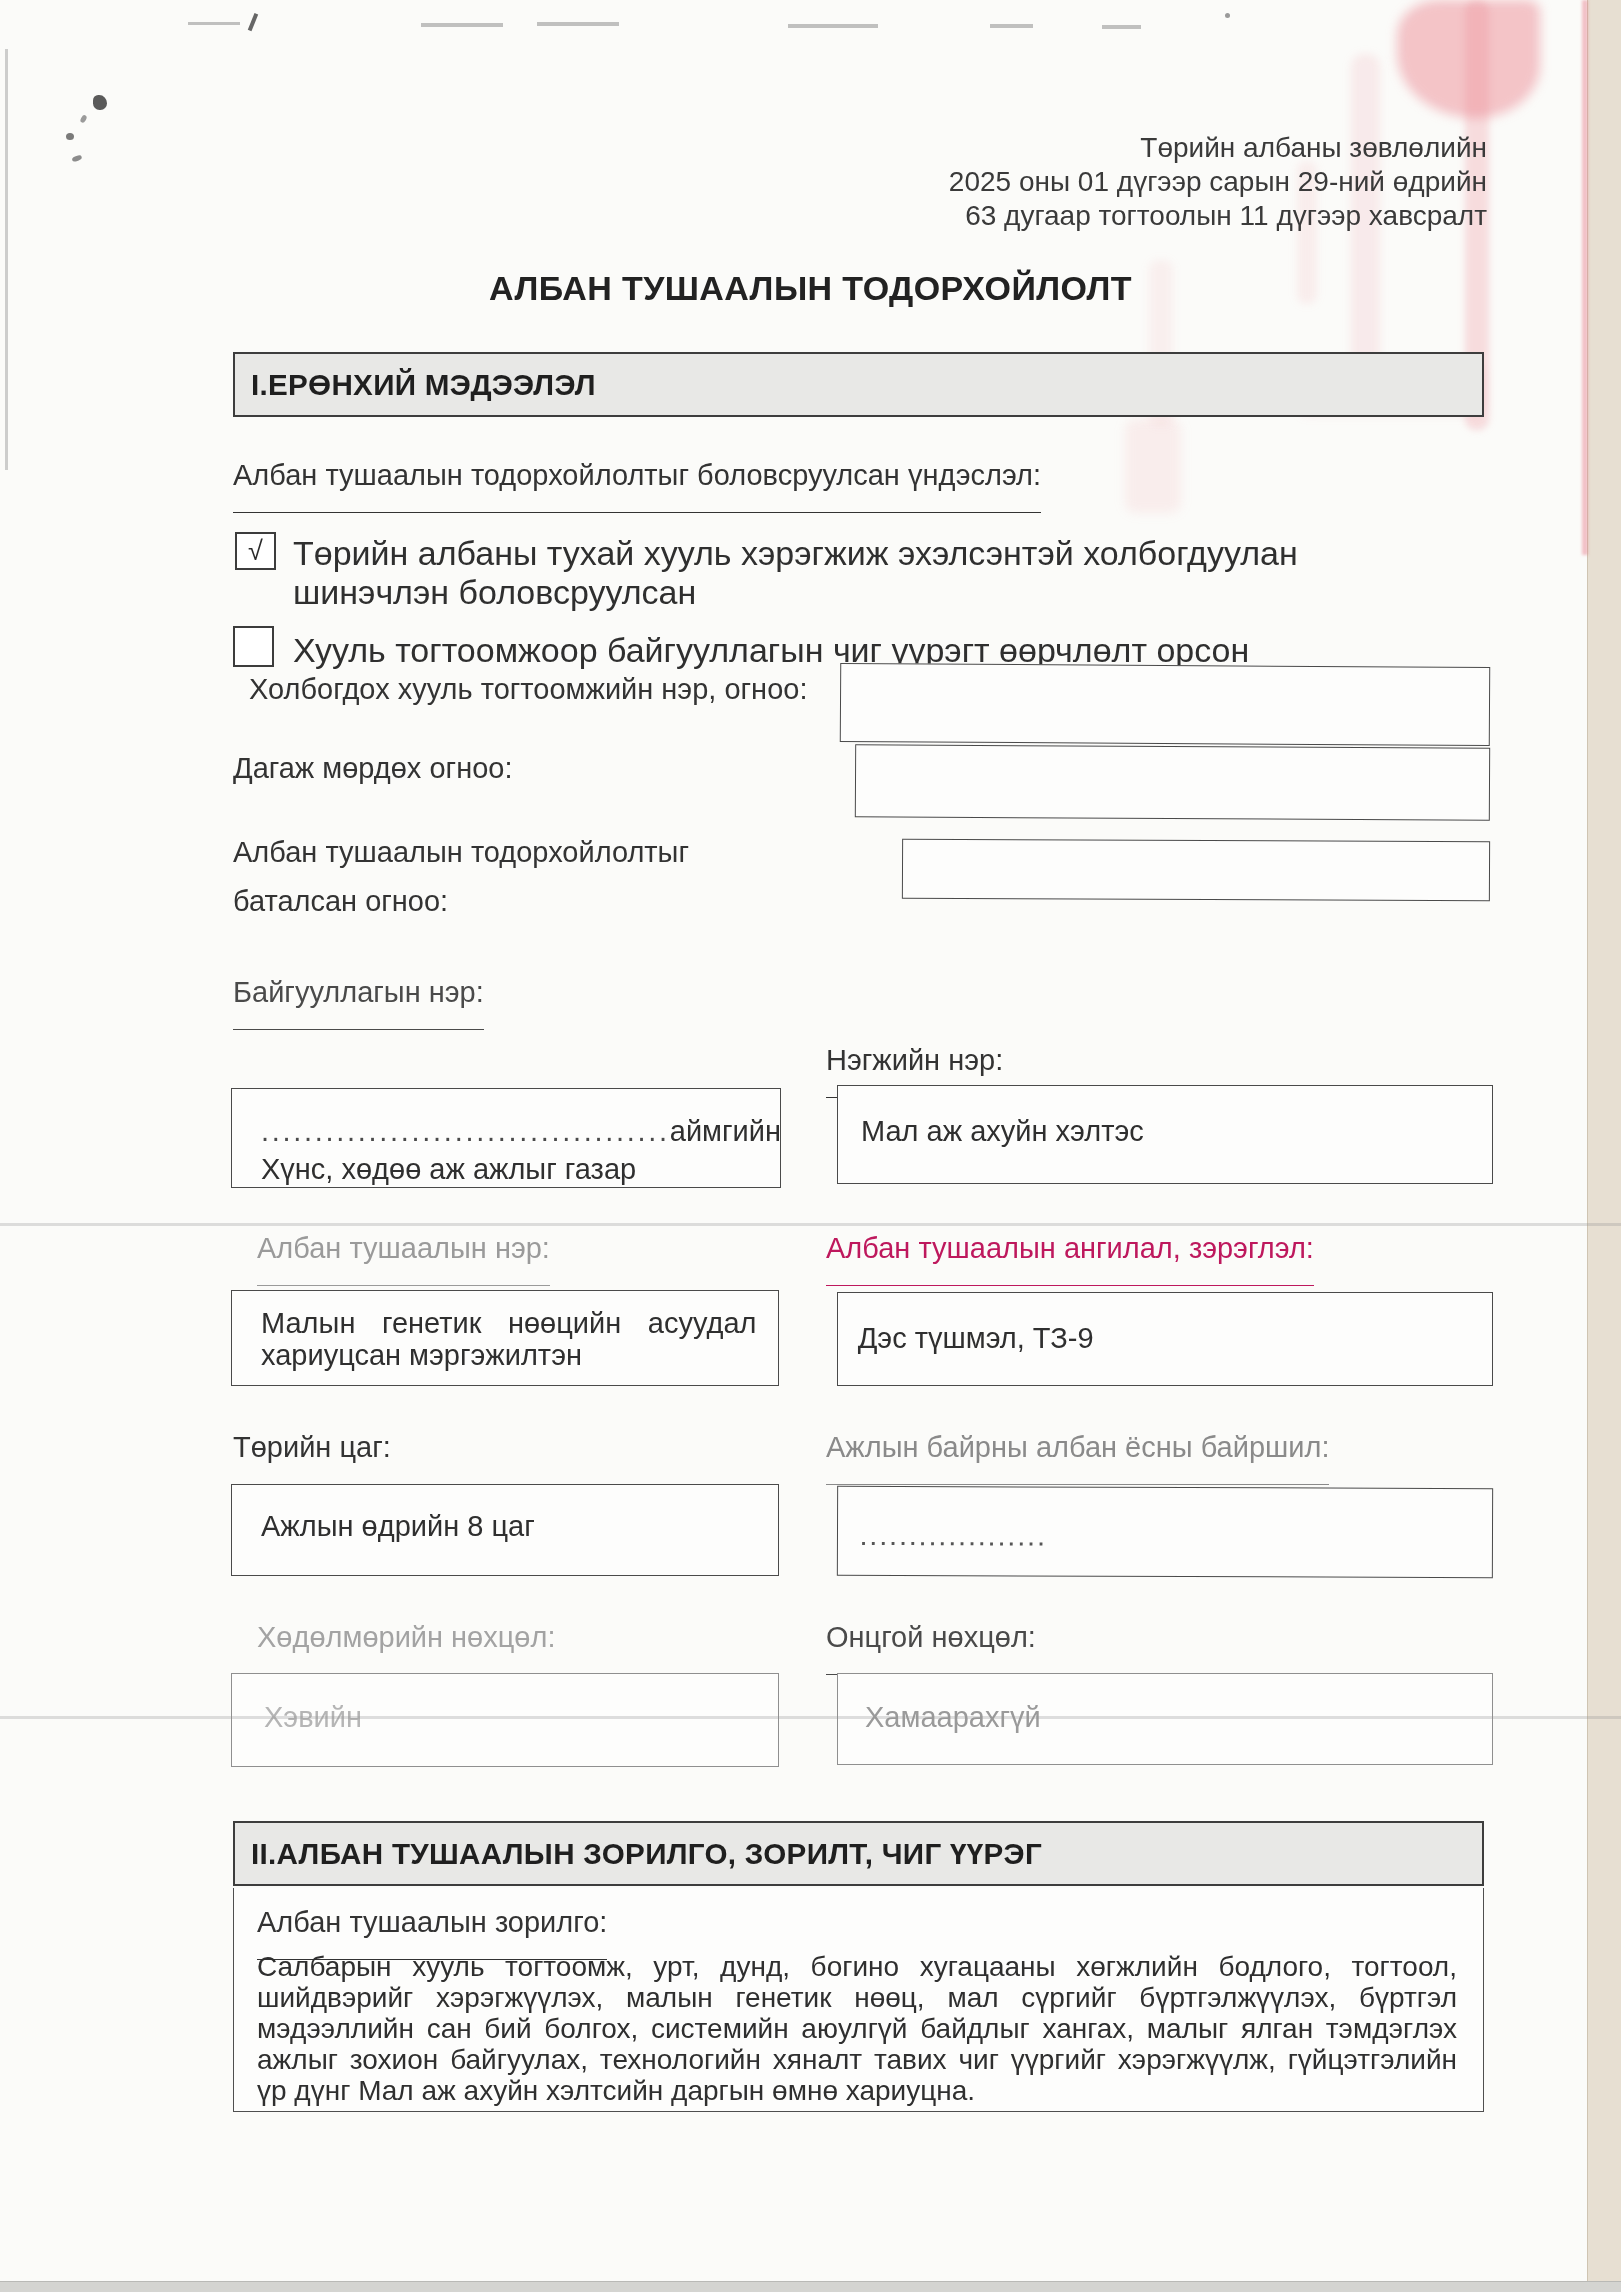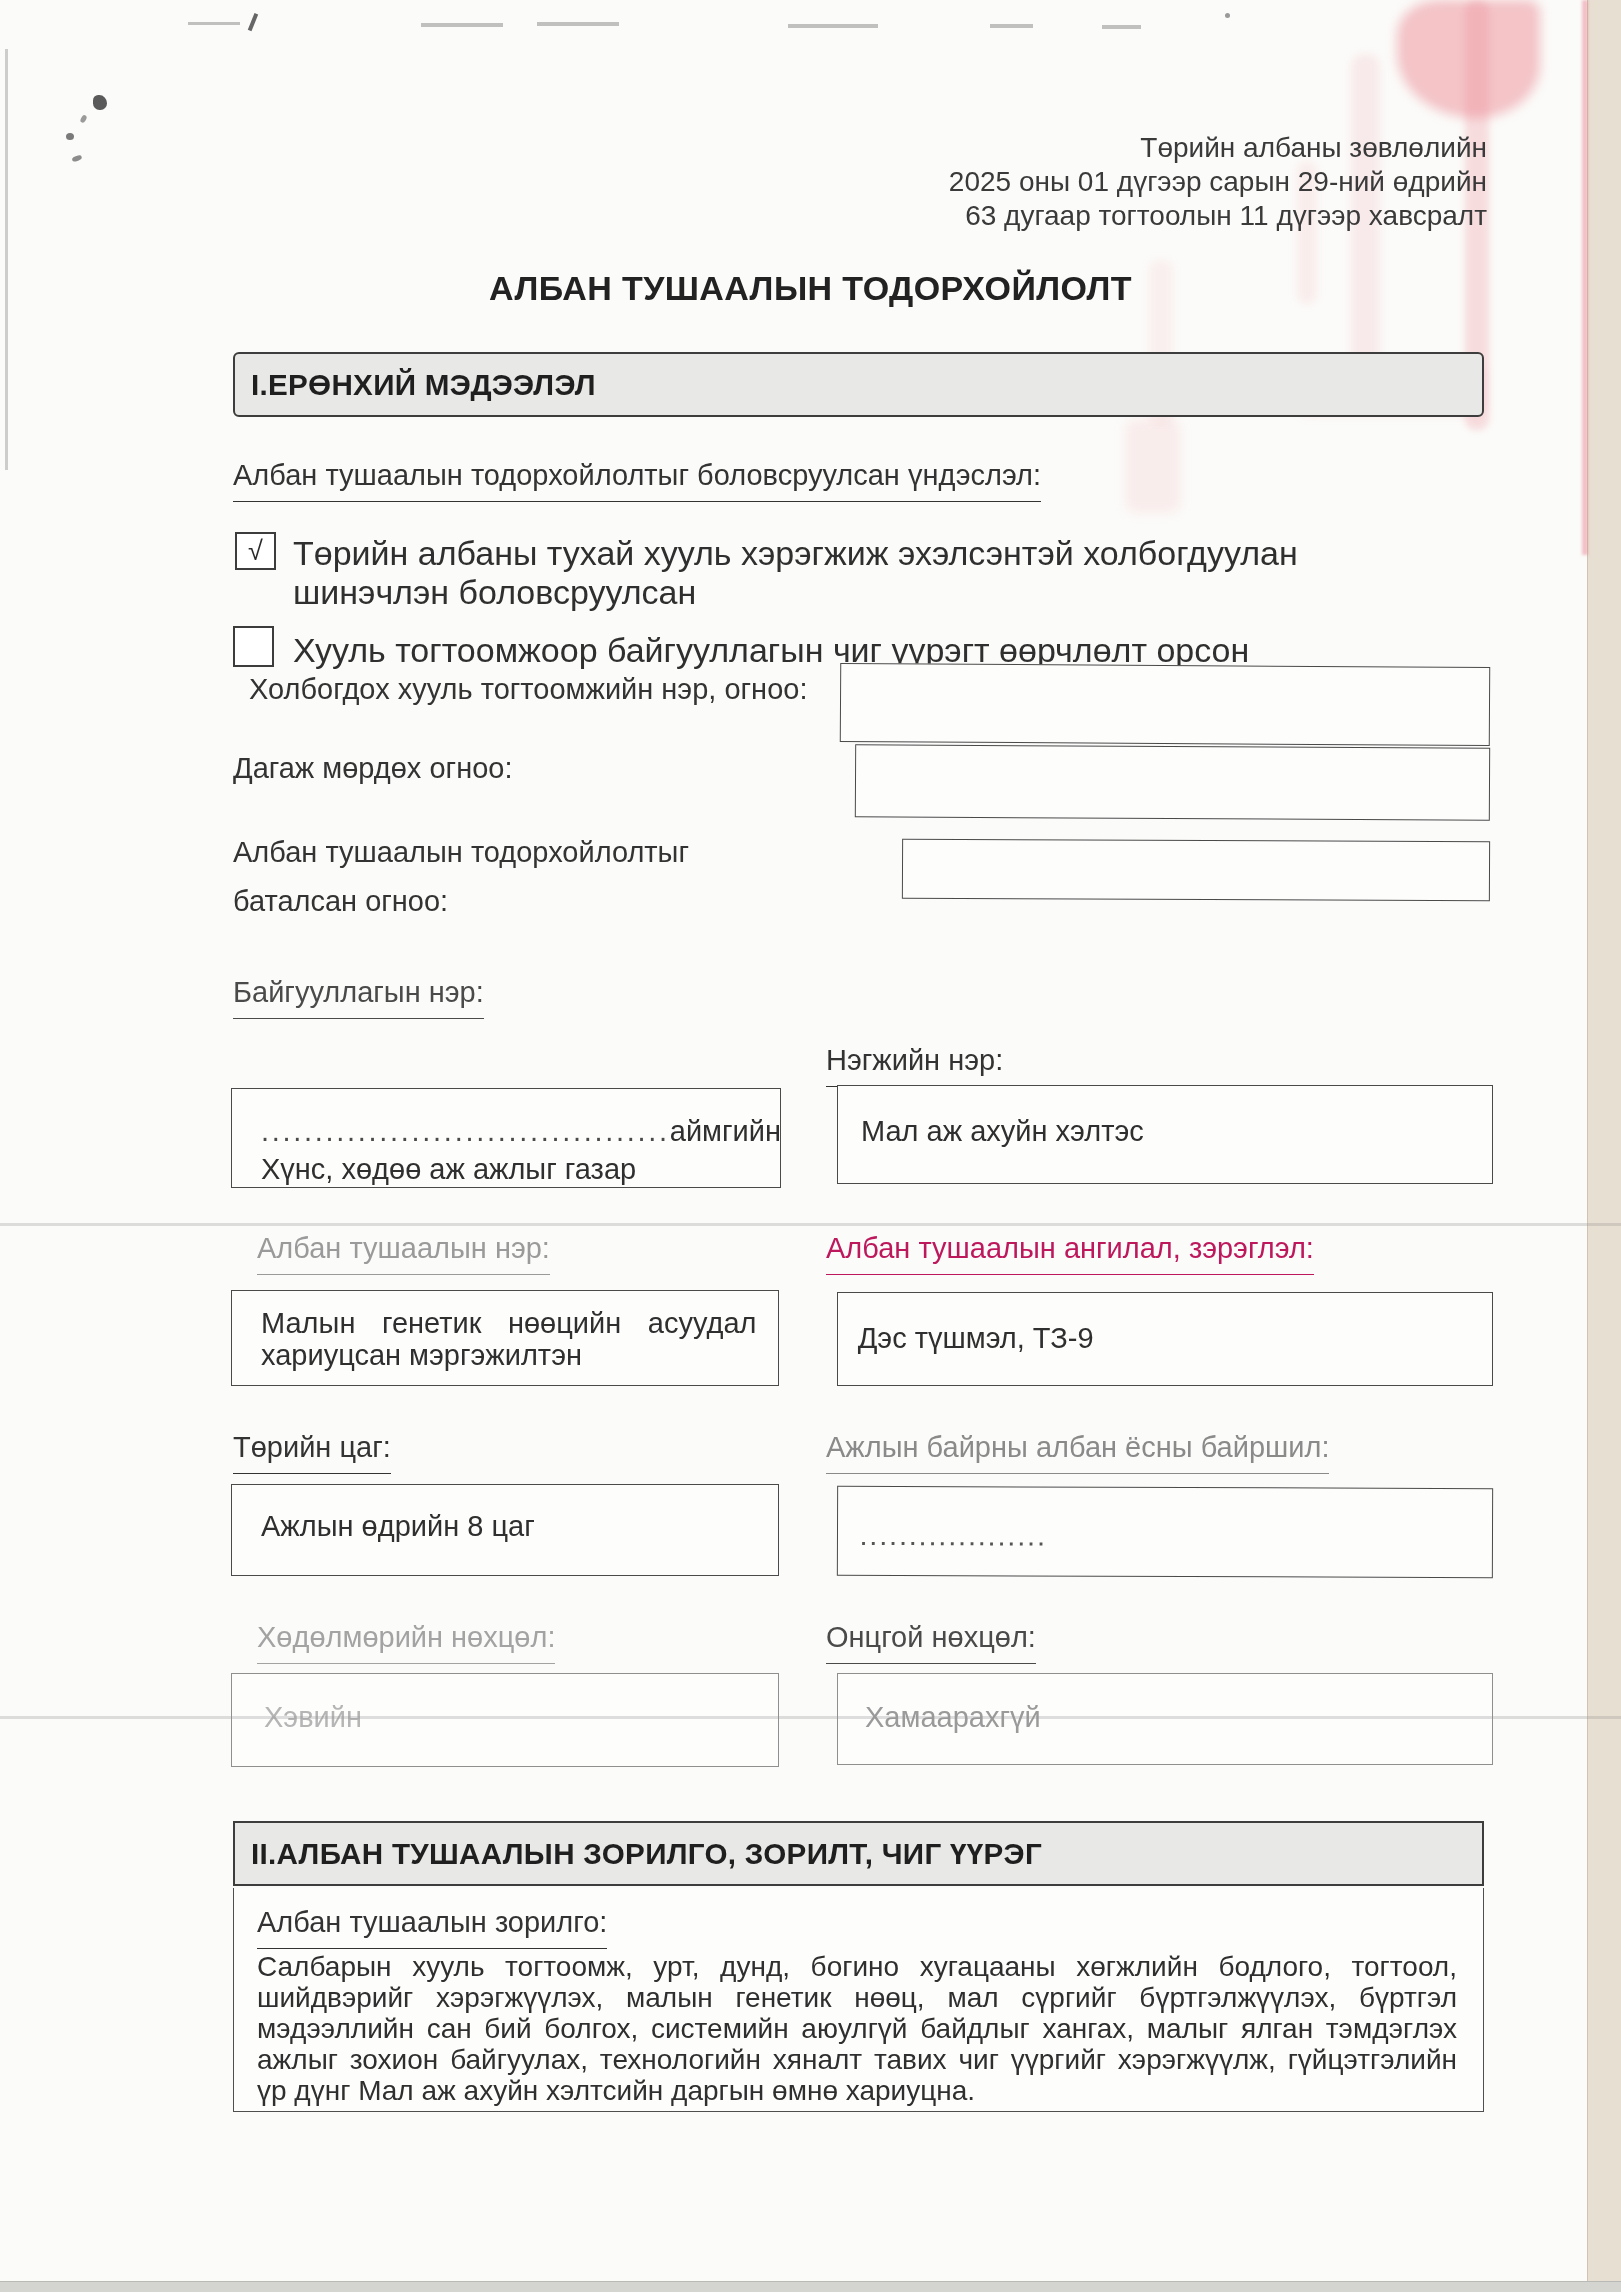--- a/index.html
+++ b/index.html
@@ -31,21 +31,21 @@
     box-sizing:border-box;
     display:flex;align-items:center;
     padding-left:16px;
     font-size:29.6px;font-weight:bold;color:#1f1f1f;
     letter-spacing:0.3px;
   }
   .lbl{
     font-size:29px;color:#333;
     white-space:nowrap;
   }
-  .underl{border-bottom:1.8px solid currentColor;padding-bottom:10px;}
+  .underl{border-bottom:1.8px solid currentColor;padding-bottom:21px;}
   .checkbox{
     width:41px;height:38px;
     border:2.7px solid #3c3c3c;
     box-sizing:border-box;
     display:flex;align-items:center;justify-content:center;
     font-size:27px;color:#2a2a2a;
     background:#fff;
   }
   .cbtext{font-size:34px;line-height:39px;color:#2f2f2f;white-space:nowrap;}
   .fbox{
@@ -107,21 +107,21 @@
   <div class="abs stamp" style="left:1582px;top:0;width:6.3px;height:555px;background:rgba(230,120,135,.45);filter:blur(1.8px);"></div>
 
   <div class="abs attribution">
     <div>Төрийн албаны зөвлөлийн</div>
     <div>2025 оны 01 дүгээр сарын 29-ний өдрийн</div>
     <div>63 дугаар тогтоолын 11 дүгээр хавсралт</div>
   </div>
 
   <div class="abs doc-title">АЛБАН ТУШААЛЫН ТОДОРХОЙЛОЛТ</div>
 
-  <div class="abs section-bar" style="top:352px;border-radius:6px;">
+  <div class="abs section-bar" style="top:352px;">
     <span>I.ЕРӨНХИЙ МЭДЭЭЛЭЛ</span>
   </div>
 
   <div class="abs lbl" style="left:233px;top:459px;">
     <span class="underl">Албан тушаалын тодорхойлолтыг боловсруулсан үндэслэл:</span>
   </div>
 
   <div class="abs checkbox" style="left:235px;top:532px;">
     <span>√</span>
   </div>

